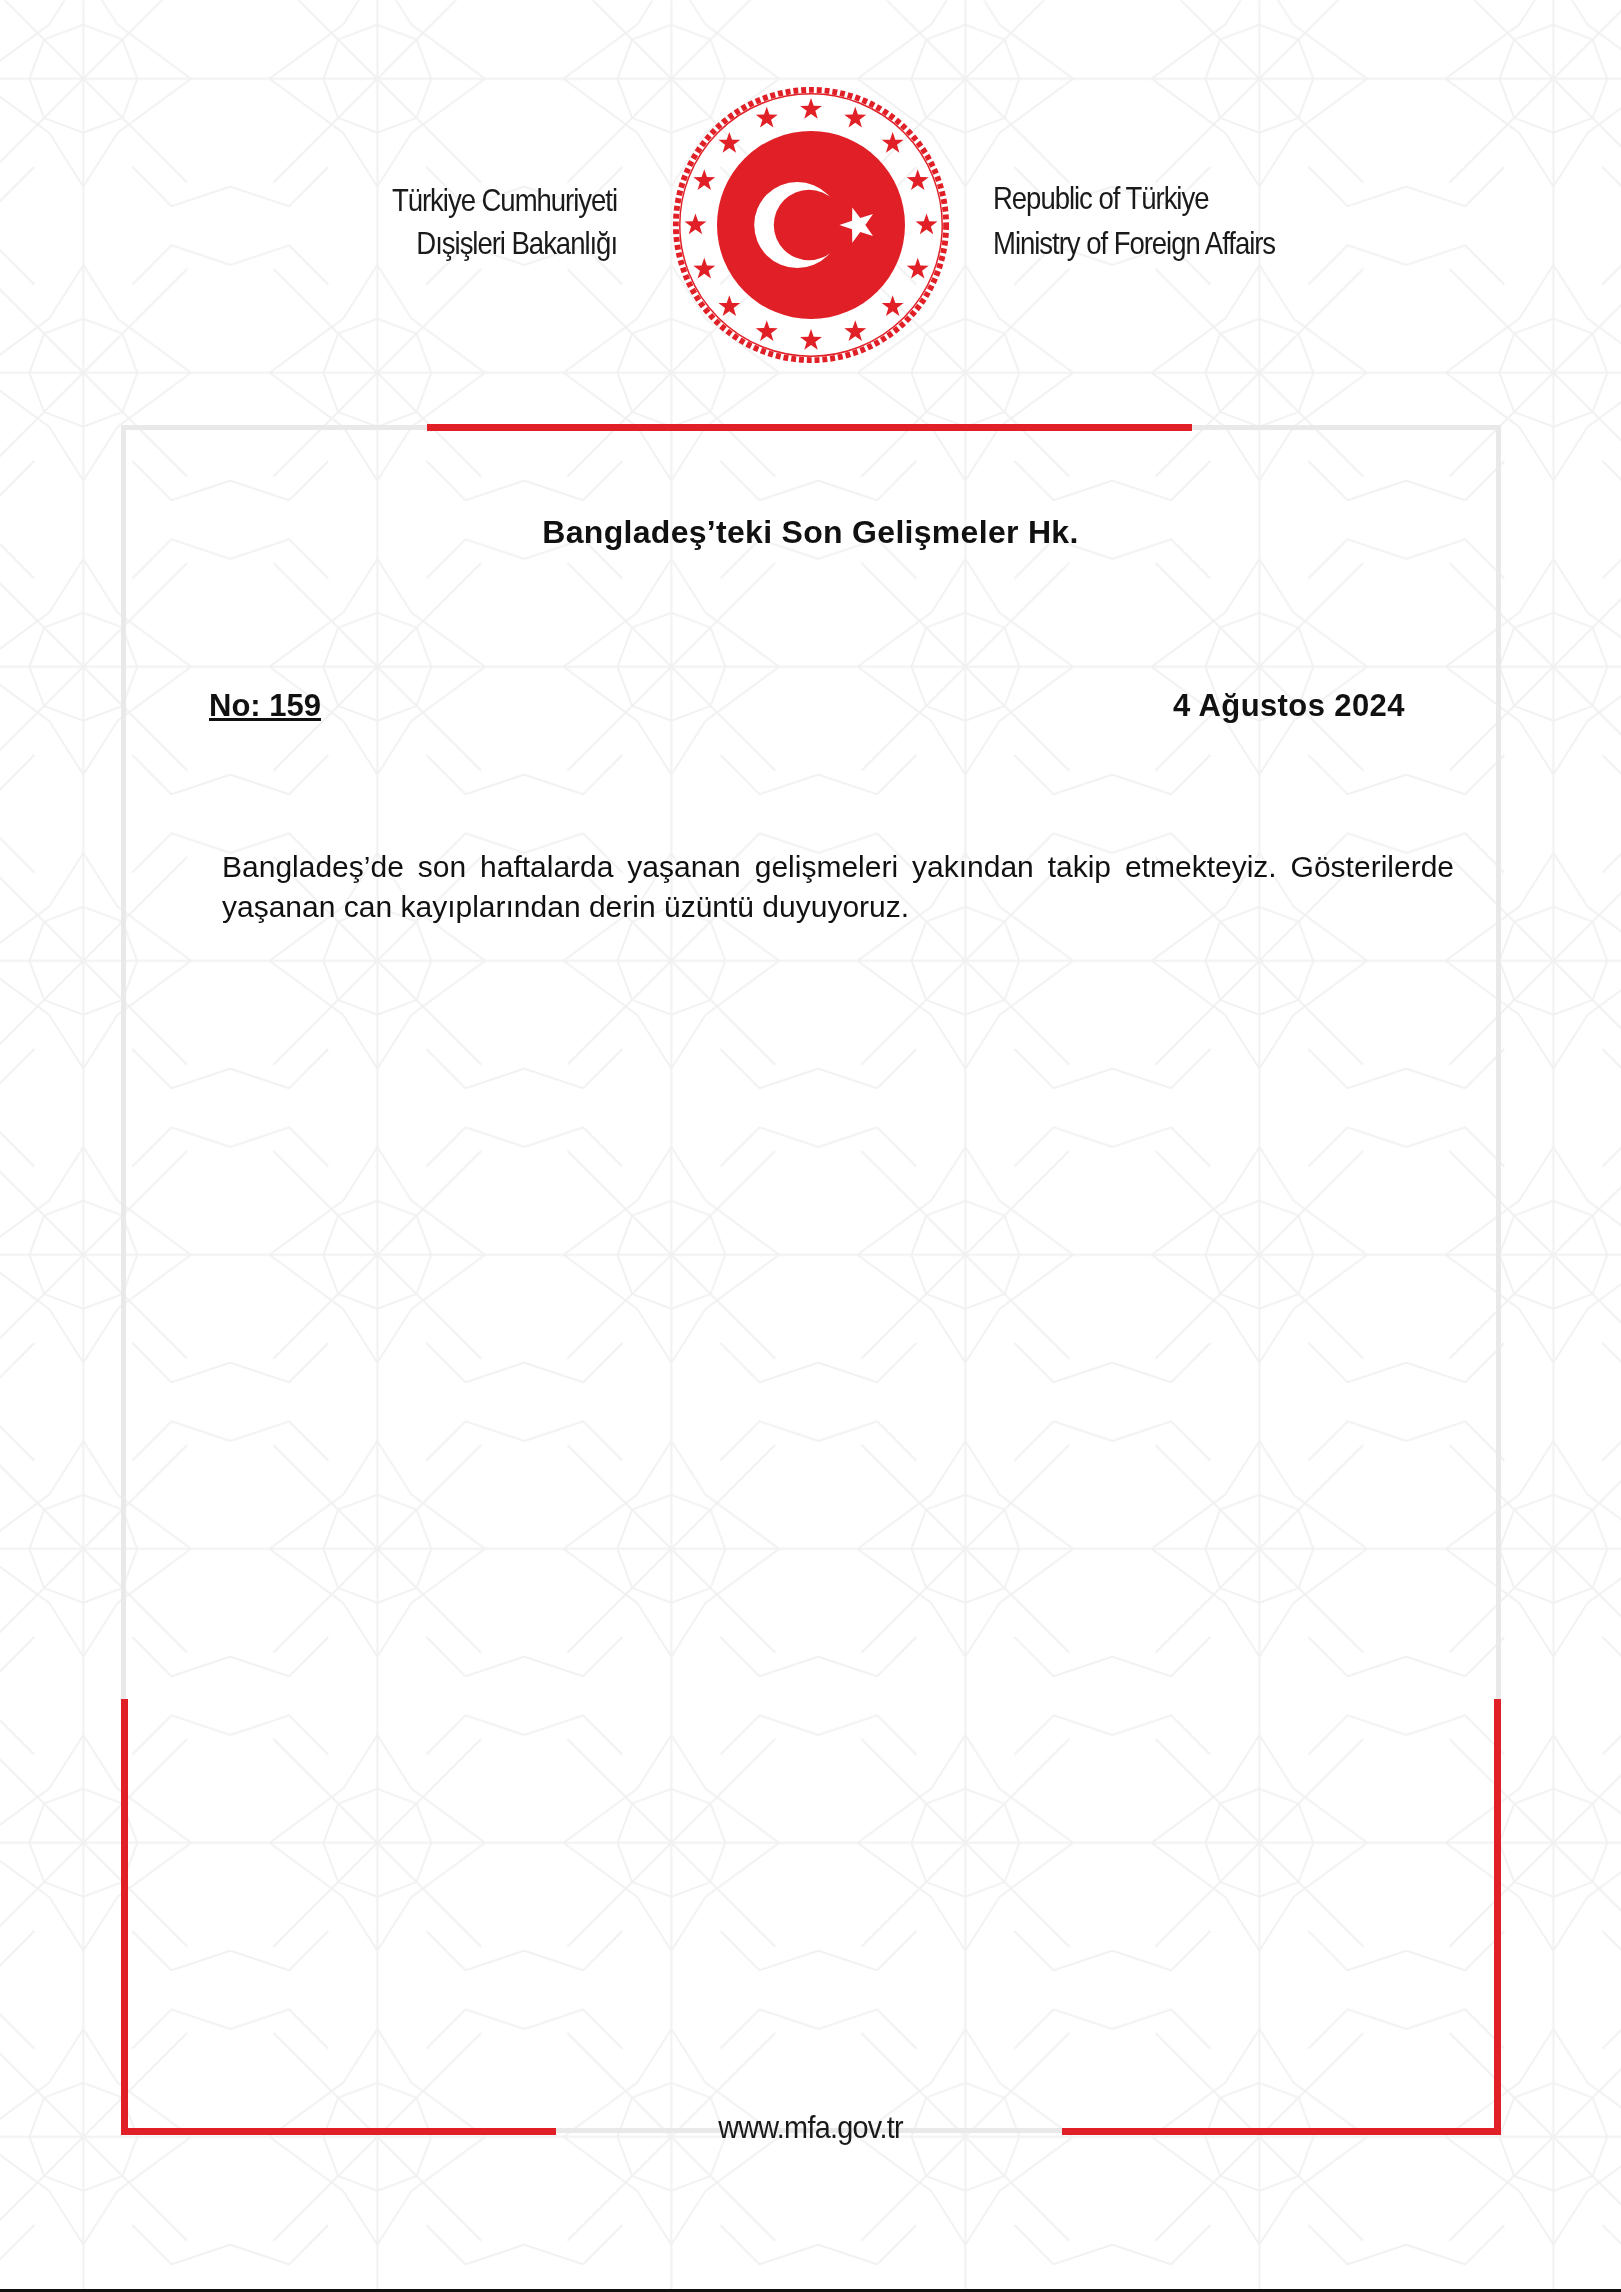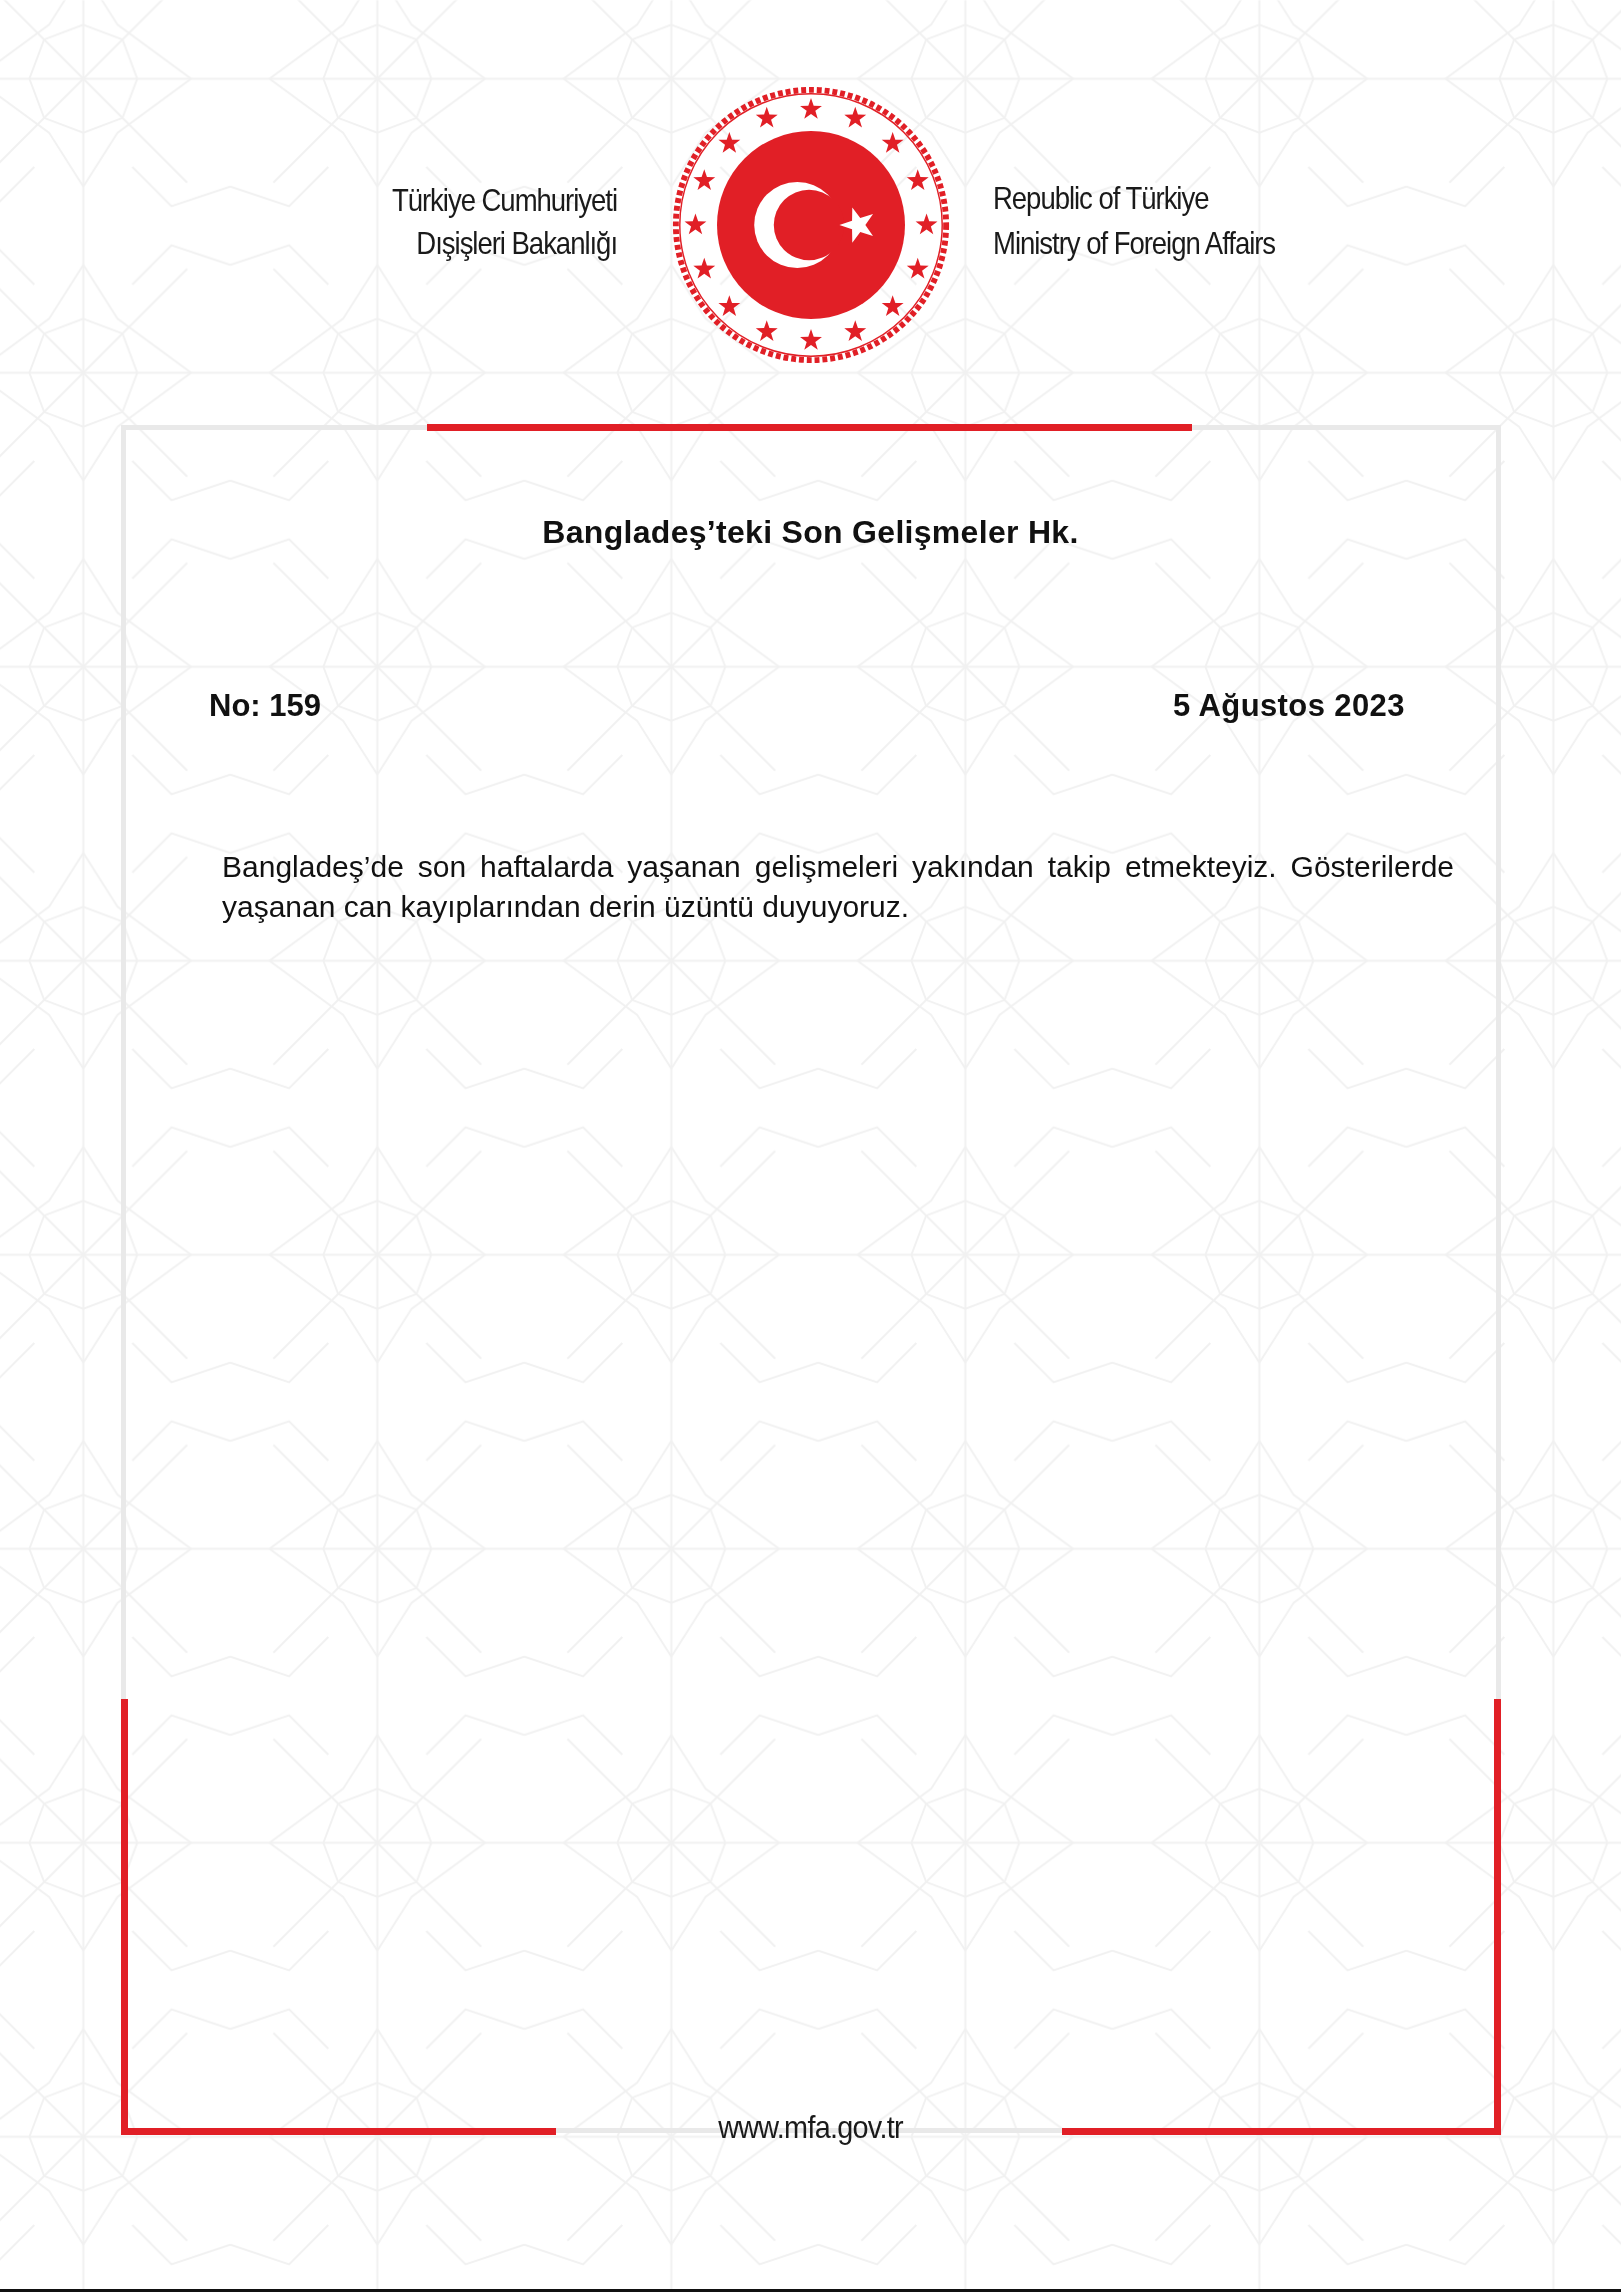--- a/index.html
+++ b/index.html
@@ -27,21 +27,21 @@
     .emblem { left: 670px; top: 84px; width: 282px; height: 282px; }
 
     
     .frame-gray { background: #e9e9e9; }
     .frame-red { background: #e11f26; }
 
     .title {
       left: 0; width: 1621px; top: 514px; text-align: center;
       font-weight: bold; font-size: 32px; letter-spacing: 0.3px;
     }
-    .docno { left: 209px; top: 688px; font-weight: bold; font-size: 31px; }
+    .docno { left: 209px; top: 688px; font-weight: bold; font-size: 31px; text-decoration: underline; }
     .docdate { left: 1173px; top: 688px; font-weight: bold; font-size: 31px; letter-spacing: 0.4px; }
 
     .body-text {
       left: 194px; width: 1232px; top: 847px;
       font-size: 30px; line-height: 40px; text-align: justify;
       text-align-last: left;
       margin-left: 28px;
     }
     .body-text p { margin: 0 0 40px 0; }
 
@@ -124,21 +124,21 @@
 <div class="layer frame-gray" style="left:121px; top:2128px; width:1380px; height:4.9px;"></div>
 
 <div class="layer frame-red" style="left:427px; top:424px; width:765px; height:6.9px;"></div>
 <div class="layer frame-red" style="left:121px; top:1699px; width:6.9px; height:436px;"></div>
 <div class="layer frame-red" style="left:121px; top:2128px; width:435px; height:6.9px;"></div>
 <div class="layer frame-red" style="left:1494px; top:1699px; width:6.9px; height:436px;"></div>
 <div class="layer frame-red" style="left:1062px; top:2128px; width:439px; height:6.9px;"></div>
 
 <div class="layer title">Bangladeş’teki Son Gelişmeler Hk.</div>
 <div class="layer docno">No: 159</div>
-<div class="layer docdate">5 Ağustos 2023</div>
+<div class="layer docdate">4 Ağustos 2024</div>
 
 <div class="layer body-text">
   <p>Bangladeş’de son haftalarda yaşanan gelişmeleri yakından takip etmekteyiz. Gösterilerde yaşanan can kayıplarından derin üzüntü duyuyoruz.</p>
 </div>
 
 <div class="layer url">www.mfa.gov.tr</div>
 <div class="layer bottom-edge"></div>
 
 
 </body></html>

